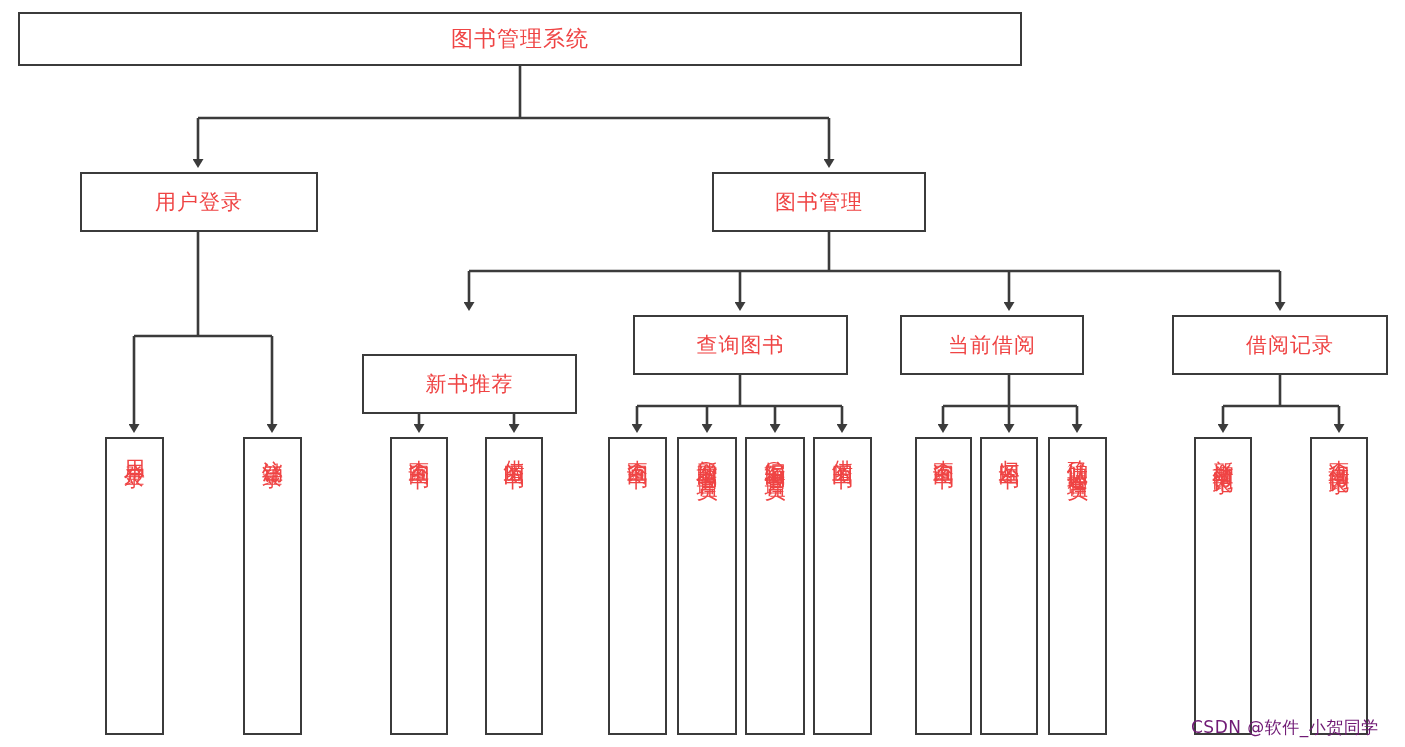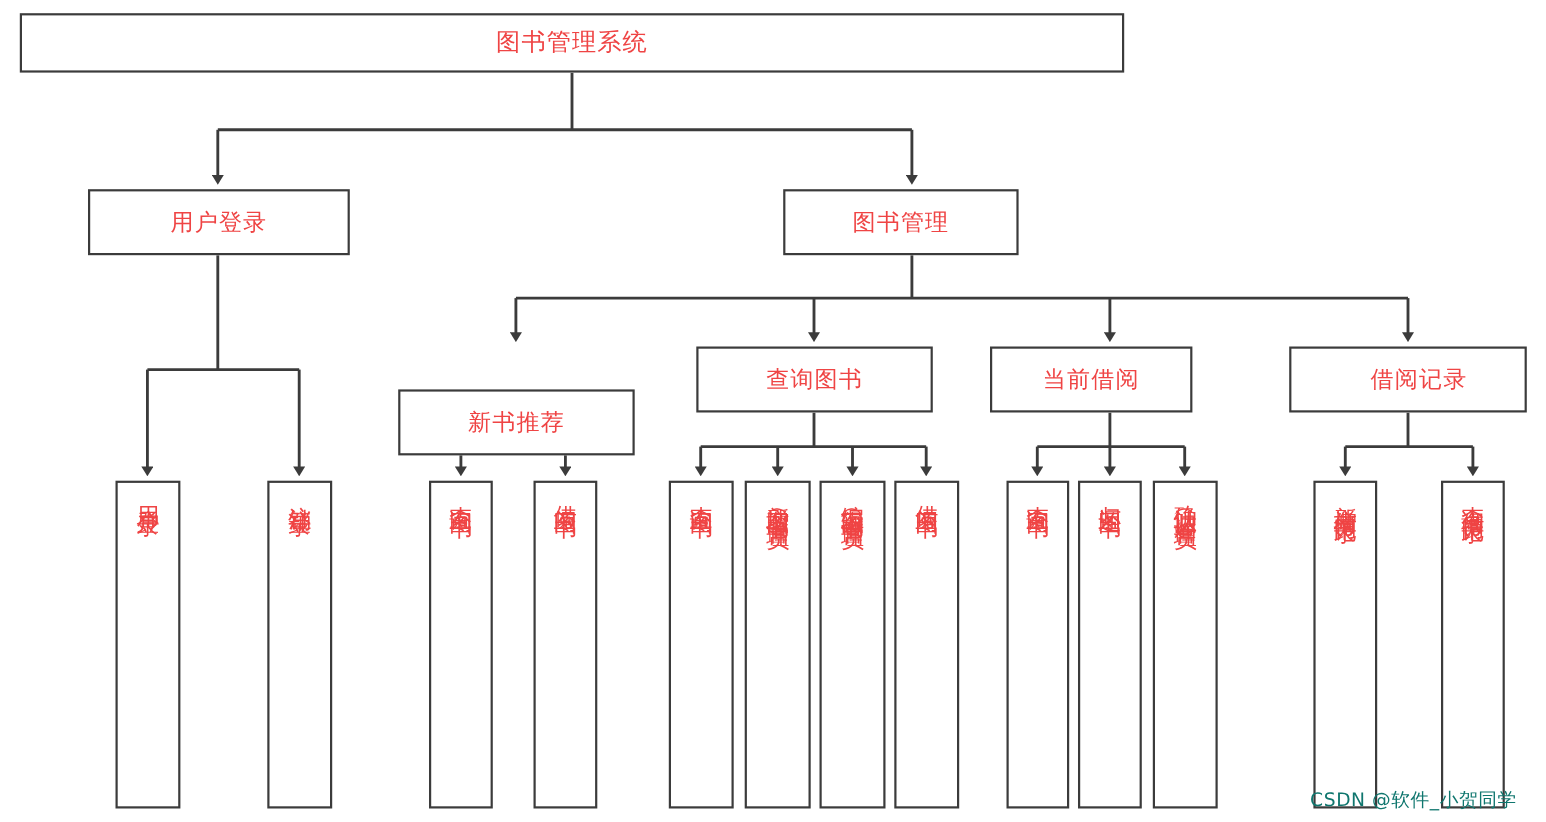--- a/index.html
+++ b/index.html
@@ -54,21 +54,21 @@
   }
   .node.vertical {
     align-items: flex-start;
     justify-content: center;
     padding-top: 4px;
   }
   .node.root .node-label { font-size: 22px; }
   .watermark {
     position: absolute;
     font-size: 17px;
-    color: #0f766e;
+    color: #701a75;
     white-space: nowrap;
     z-index: 5;
     letter-spacing: 0.5px;
     text-align: right;
   }
 </style>
 </head>
 <body>
 
 <div id="canvas">

